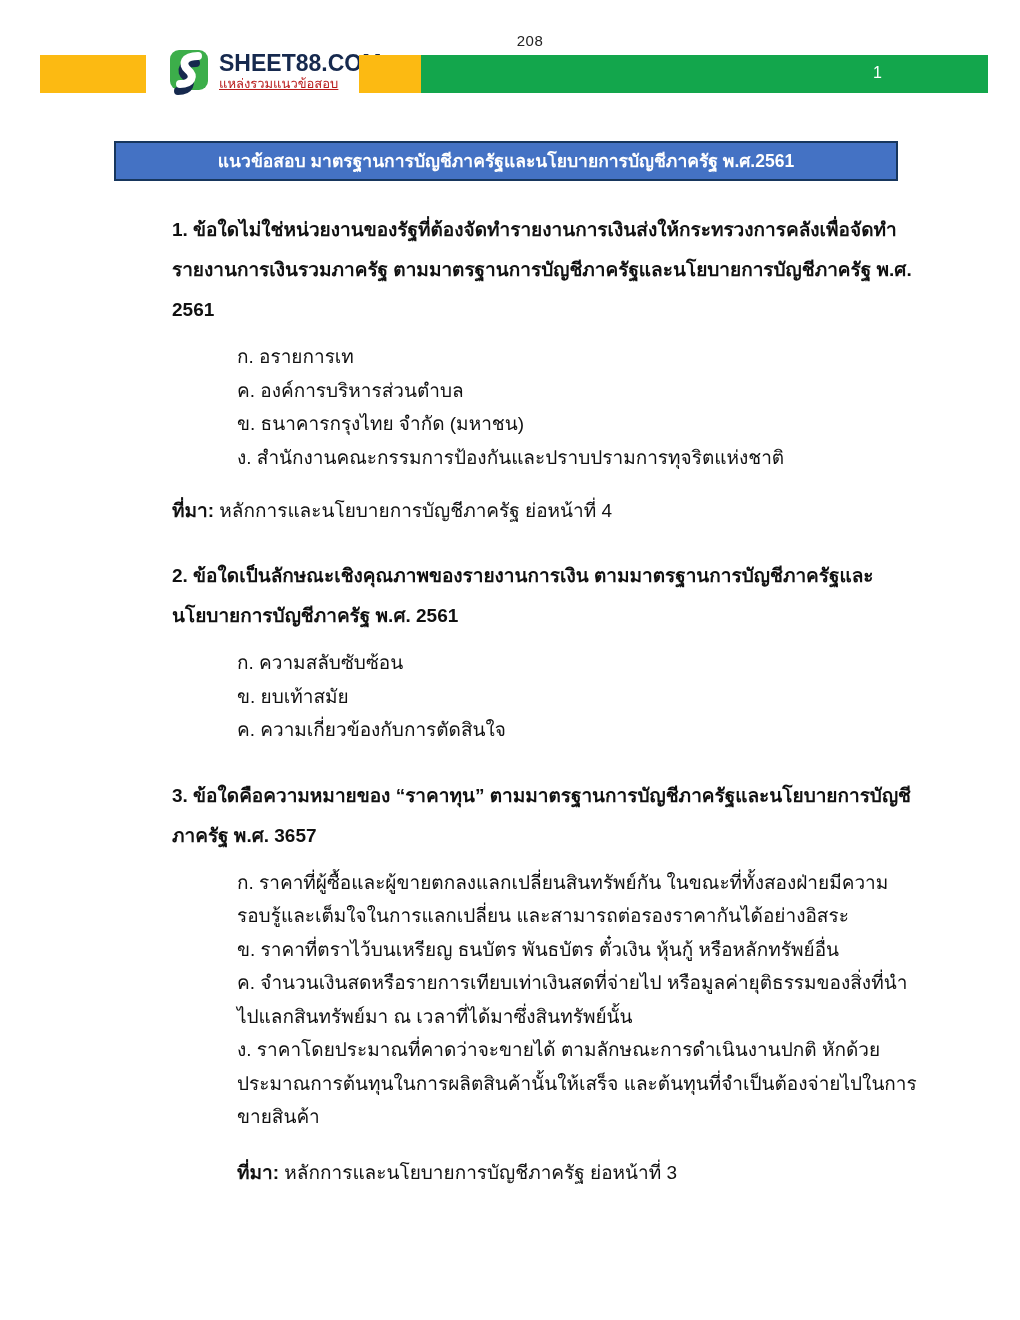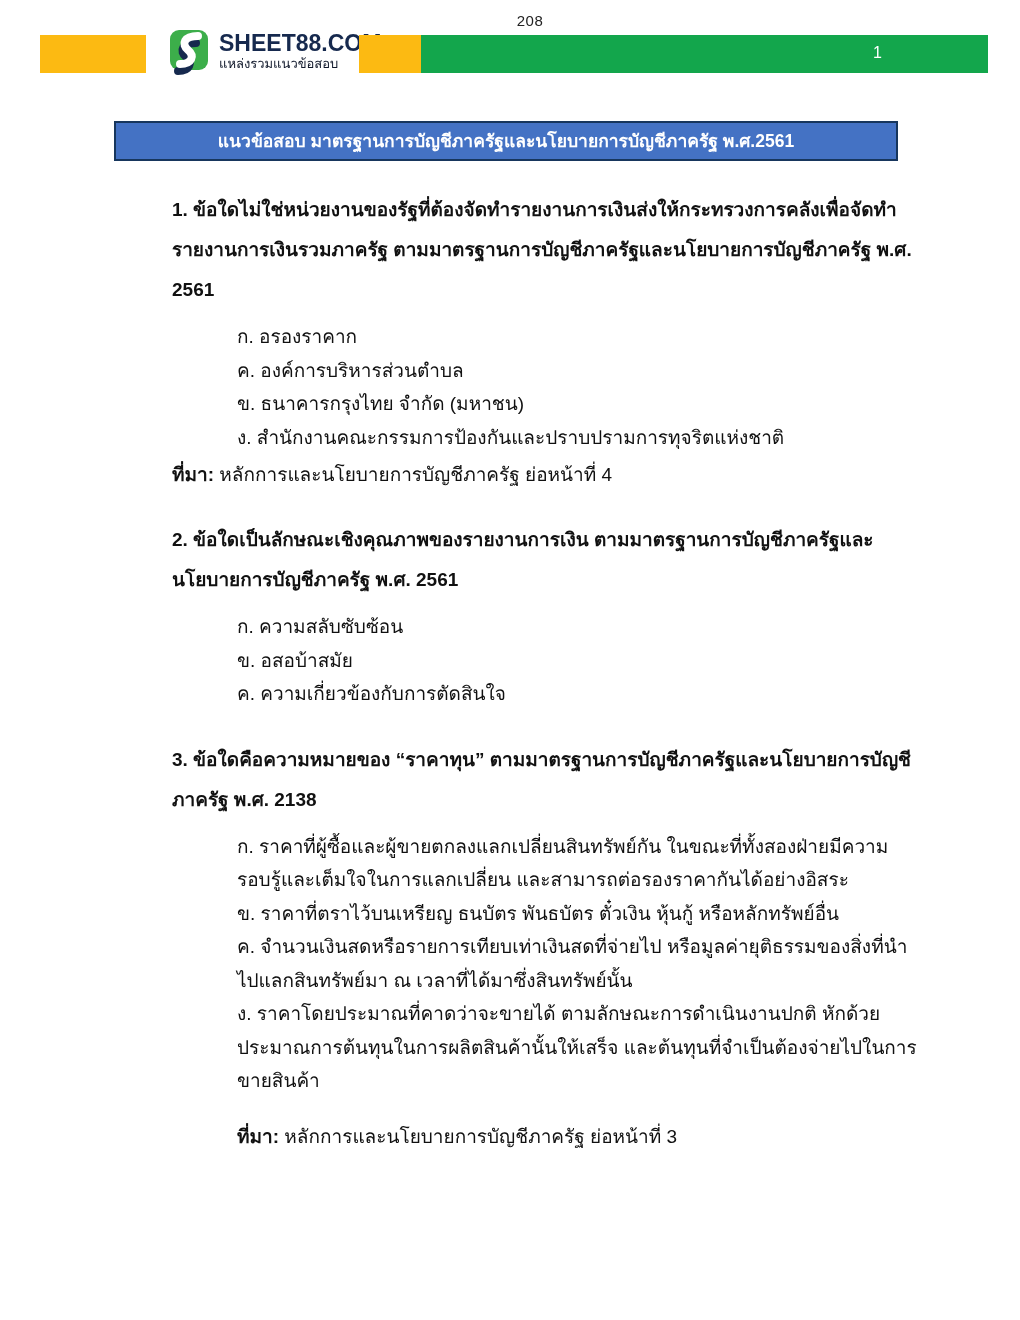--- a/index.html
+++ b/index.html
@@ -5,21 +5,21 @@
   * { margin:0; padding:0; box-sizing:border-box; }
   html,body { background:#ffffff; }
   body {
     width:1020px; height:1320px;
     font-family:"Liberation Sans", sans-serif;
     color:#111111;
     position:relative;
     overflow:hidden;
   }
   .page-number-top {
-    padding-top:12px;
+    padding-top:32px;
     text-align:center;
     font-size:15px;
     color:#222;
     letter-spacing:0.5px;
     margin-left:40px;
   }
   
   .header { position:relative; height:40px; margin-top:5px; }
   .yellow-block { position:absolute; top:1px; height:38px; background:#FCBA12; }
   .yellow-1 { left:40px;  width:106px; }
@@ -35,42 +35,42 @@
   }
   .logo {
     position:absolute; left:168px; top:-6px;
     display:flex; align-items:center; gap:9px;
   }
   .logo-icon svg { overflow:visible; display:block; }
   .logo-text { display:flex; flex-direction:column; line-height:1.05; }
   .logo-title {
     font-size:23px; font-weight:bold; color:#16294E; letter-spacing:0px;
   }
-  .logo-tagline { font-size:13px; color:#0f172a; margin-top:2px; }
+  .logo-tagline { font-size:13px; color:#b91c1c; margin-top:2px;text-decoration:underline; }
   
   .banner {
     margin:47px 122px 0 114px;
     height:40px;
     background:#4472C4;
     border:2px solid #17365D;
     display:flex; align-items:center; justify-content:center;
   }
   .banner-title {
     color:#ffffff; font-weight:bold; font-size:17.5px;
   }
   
   .content { margin:0 94px 0 172px; font-size:19px; }
   .q-text {
     margin-top:29px;
     font-weight:bold;
     line-height:40px;
   }
   .choices { margin:10px 0 0 65px; }
   .choice { line-height:33.5px; font-weight:normal; }
-  .source { margin-top:4px; line-height:33px; }
+  .source { margin-top:20px; line-height:33px; }
   .source .src-label { font-weight:bold; }
   .source.indented { margin-left:65px; margin-top:22px; }
 </style>
 </head>
 <body>
 
 <div class="page">
 
   <div class="page-number-top">208</div>
 
@@ -99,41 +99,41 @@
 
   <div class="banner">
     <span class="banner-title">แนวข้อสอบ มาตรฐานการบัญชีภาครัฐและนโยบายการบัญชีภาครัฐ พ.ศ.2561</span>
   </div>
 
   <main class="content">
 
     <section class="question">
       <p class="q-text">1. ข้อใดไม่ใช่หน่วยงานของรัฐที่ต้องจัดทำรายงานการเงินส่งให้กระทรวงการคลังเพื่อจัดทำรายงานการเงินรวมภาครัฐ ตามมาตรฐานการบัญชีภาครัฐและนโยบายการบัญชีภาครัฐ พ.ศ. 2561</p>
       <div class="choices">
-        <p class="choice">ก. อรองราคาก</p>
+        <p class="choice">ก. อรายการเท</p>
         <p class="choice">ค. องค์การบริหารส่วนตำบล</p>
         <p class="choice">ข. ธนาคารกรุงไทย จำกัด (มหาชน)</p>
         <p class="choice">ง. สำนักงานคณะกรรมการป้องกันและปราบปรามการทุจริตแห่งชาติ</p>
       </div>
       <p class="source">
         <span class="src-label">ที่มา:</span><span> หลักการและนโยบายการบัญชีภาครัฐ ย่อหน้าที่ 4</span>
       </p>
     </section>
 
     <section class="question">
       <p class="q-text">2. ข้อใดเป็นลักษณะเชิงคุณภาพของรายงานการเงิน ตามมาตรฐานการบัญชีภาครัฐและนโยบายการบัญชีภาครัฐ พ.ศ. 2561</p>
       <div class="choices">
         <p class="choice">ก. ความสลับซับซ้อน</p>
-        <p class="choice">ข. อสอบ้าสมัย</p>
+        <p class="choice">ข. ยบเท้าสมัย</p>
         <p class="choice">ค. ความเกี่ยวข้องกับการตัดสินใจ</p>
       </div>
     </section>
 
     <section class="question">
-      <p class="q-text">3. ข้อใดคือความหมายของ “ราคาทุน” ตามมาตรฐานการบัญชีภาครัฐและนโยบายการบัญชีภาครัฐ พ.ศ. 2138</p>
+      <p class="q-text">3. ข้อใดคือความหมายของ “ราคาทุน” ตามมาตรฐานการบัญชีภาครัฐและนโยบายการบัญชีภาครัฐ พ.ศ. 3657</p>
       <div class="choices">
         <p class="choice">ก. ราคาที่ผู้ซื้อและผู้ขายตกลงแลกเปลี่ยนสินทรัพย์กัน ในขณะที่ทั้งสองฝ่ายมีความรอบรู้และเต็มใจในการแลกเปลี่ยน และสามารถต่อรองราคากันได้อย่างอิสระ</p>
         <p class="choice">ข. ราคาที่ตราไว้บนเหรียญ ธนบัตร พันธบัตร ตั๋วเงิน หุ้นกู้ หรือหลักทรัพย์อื่น</p>
         <p class="choice">ค. จำนวนเงินสดหรือรายการเทียบเท่าเงินสดที่จ่ายไป หรือมูลค่ายุติธรรมของสิ่งที่นำไปแลกสินทรัพย์มา ณ เวลาที่ได้มาซึ่งสินทรัพย์นั้น</p>
         <p class="choice">ง. ราคาโดยประมาณที่คาดว่าจะขายได้ ตามลักษณะการดำเนินงานปกติ หักด้วยประมาณการต้นทุนในการผลิตสินค้านั้นให้เสร็จ และต้นทุนที่จำเป็นต้องจ่ายไปในการขายสินค้า</p>
       </div>
       <p class="source indented">
         <span class="src-label">ที่มา:</span><span> หลักการและนโยบายการบัญชีภาครัฐ ย่อหน้าที่ 3</span>
       </p>
     </section>

